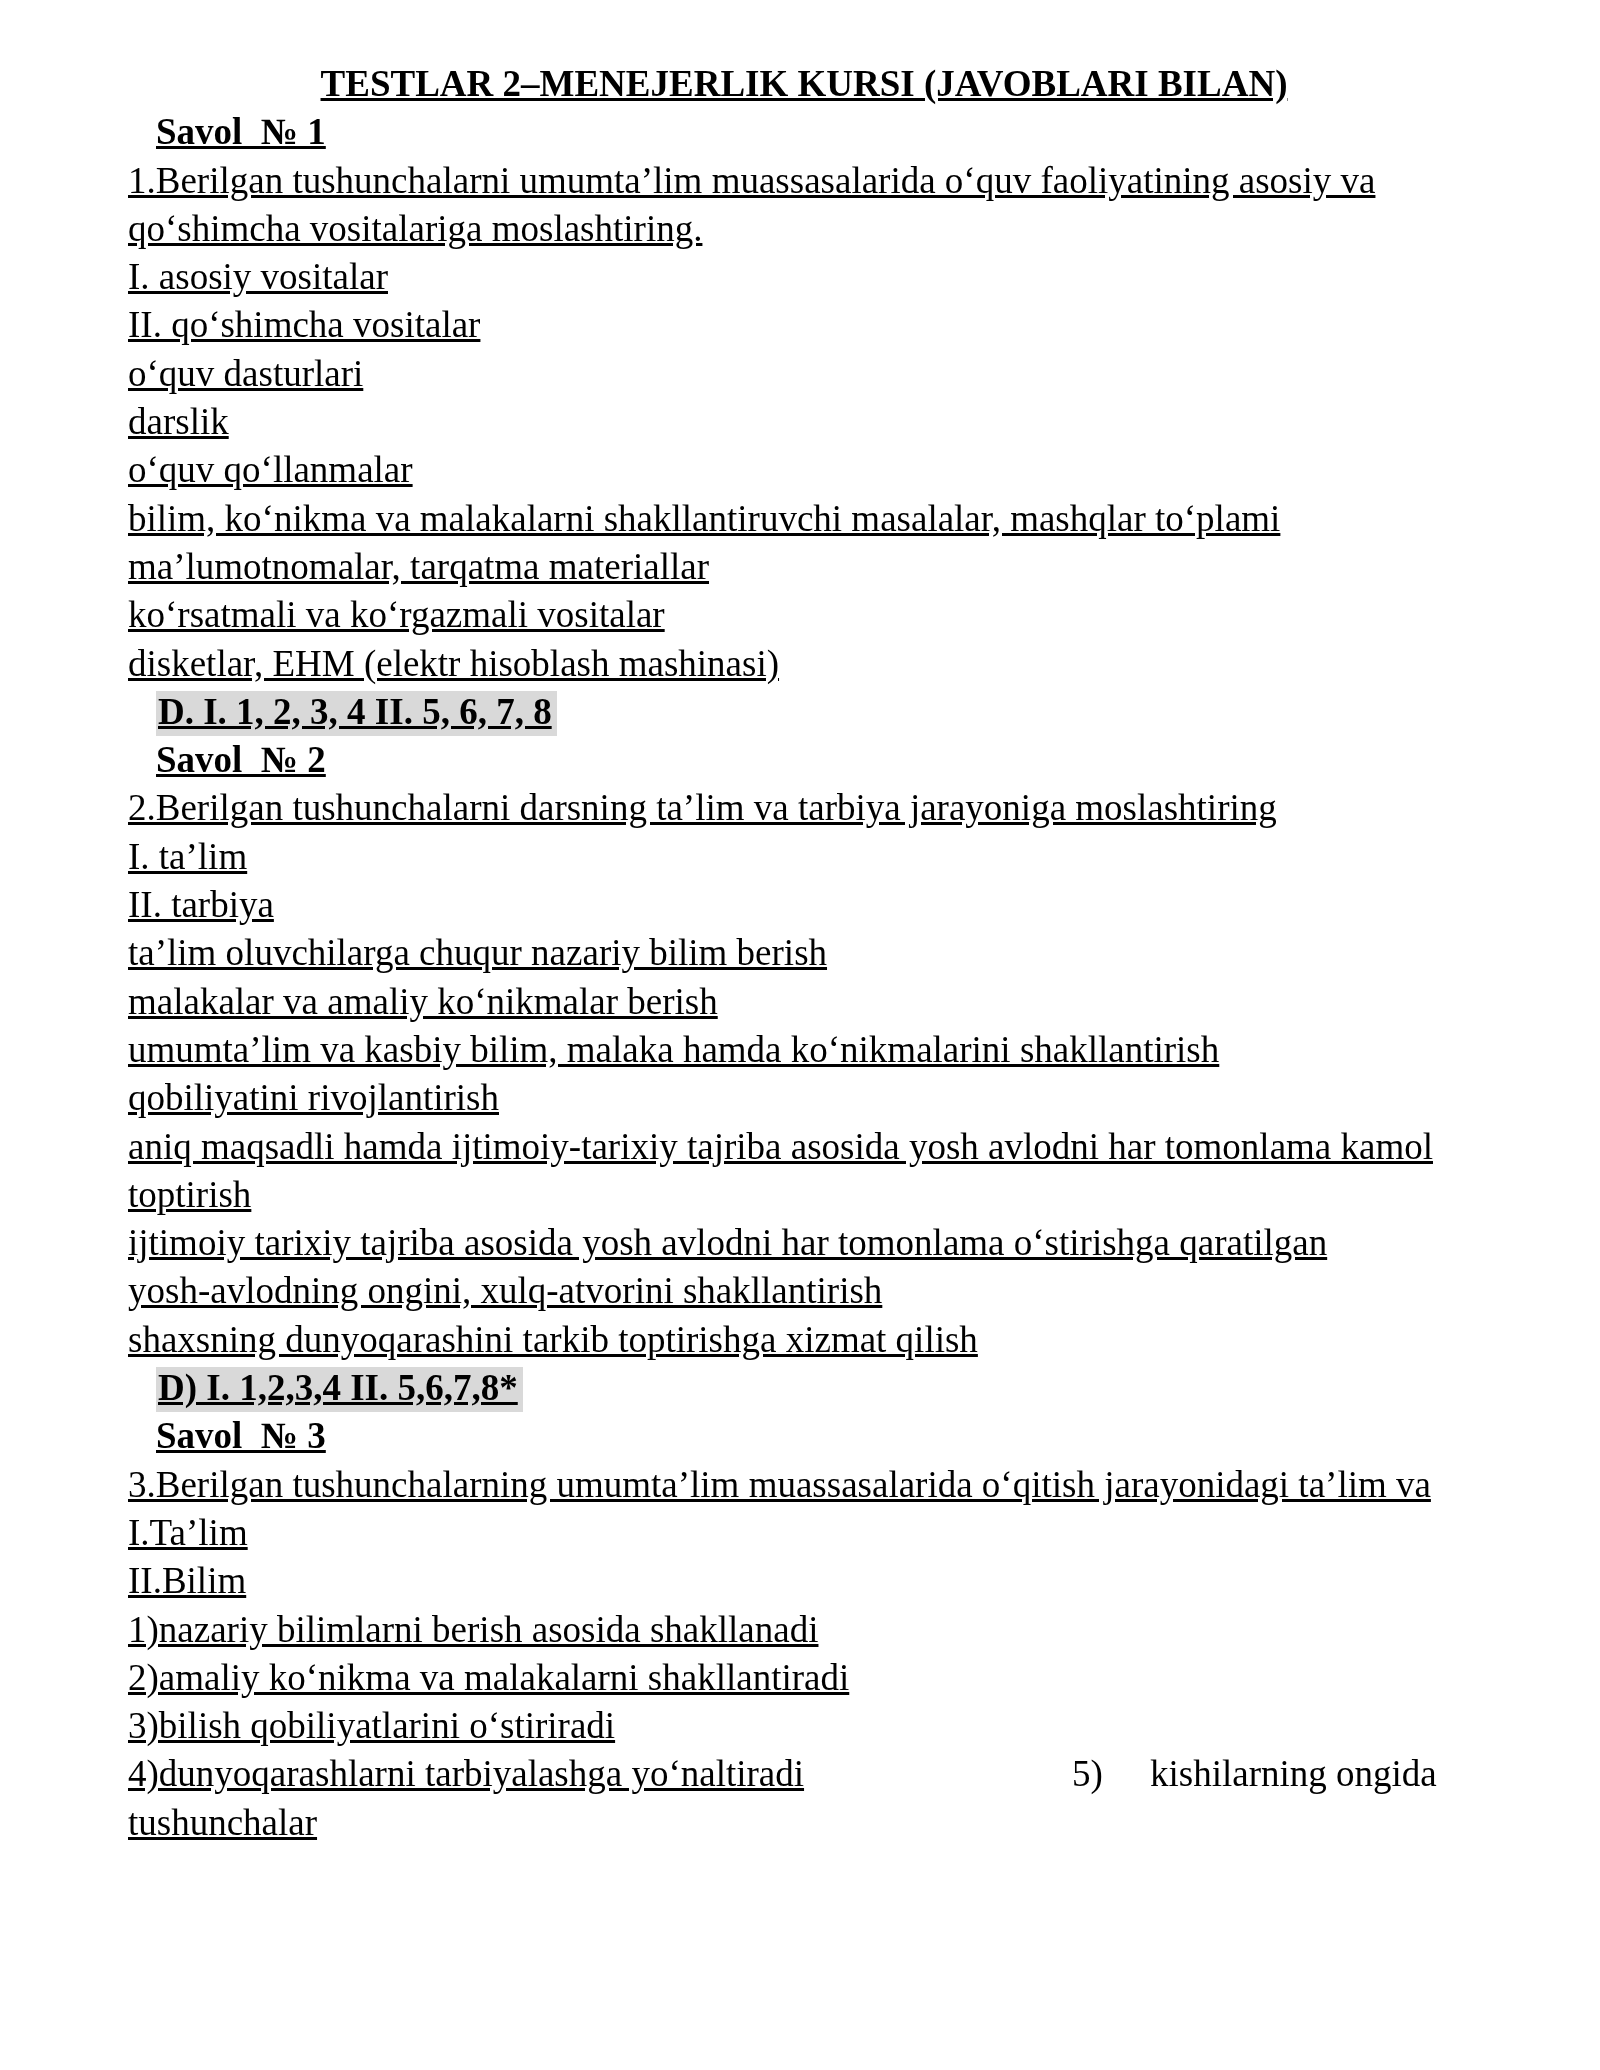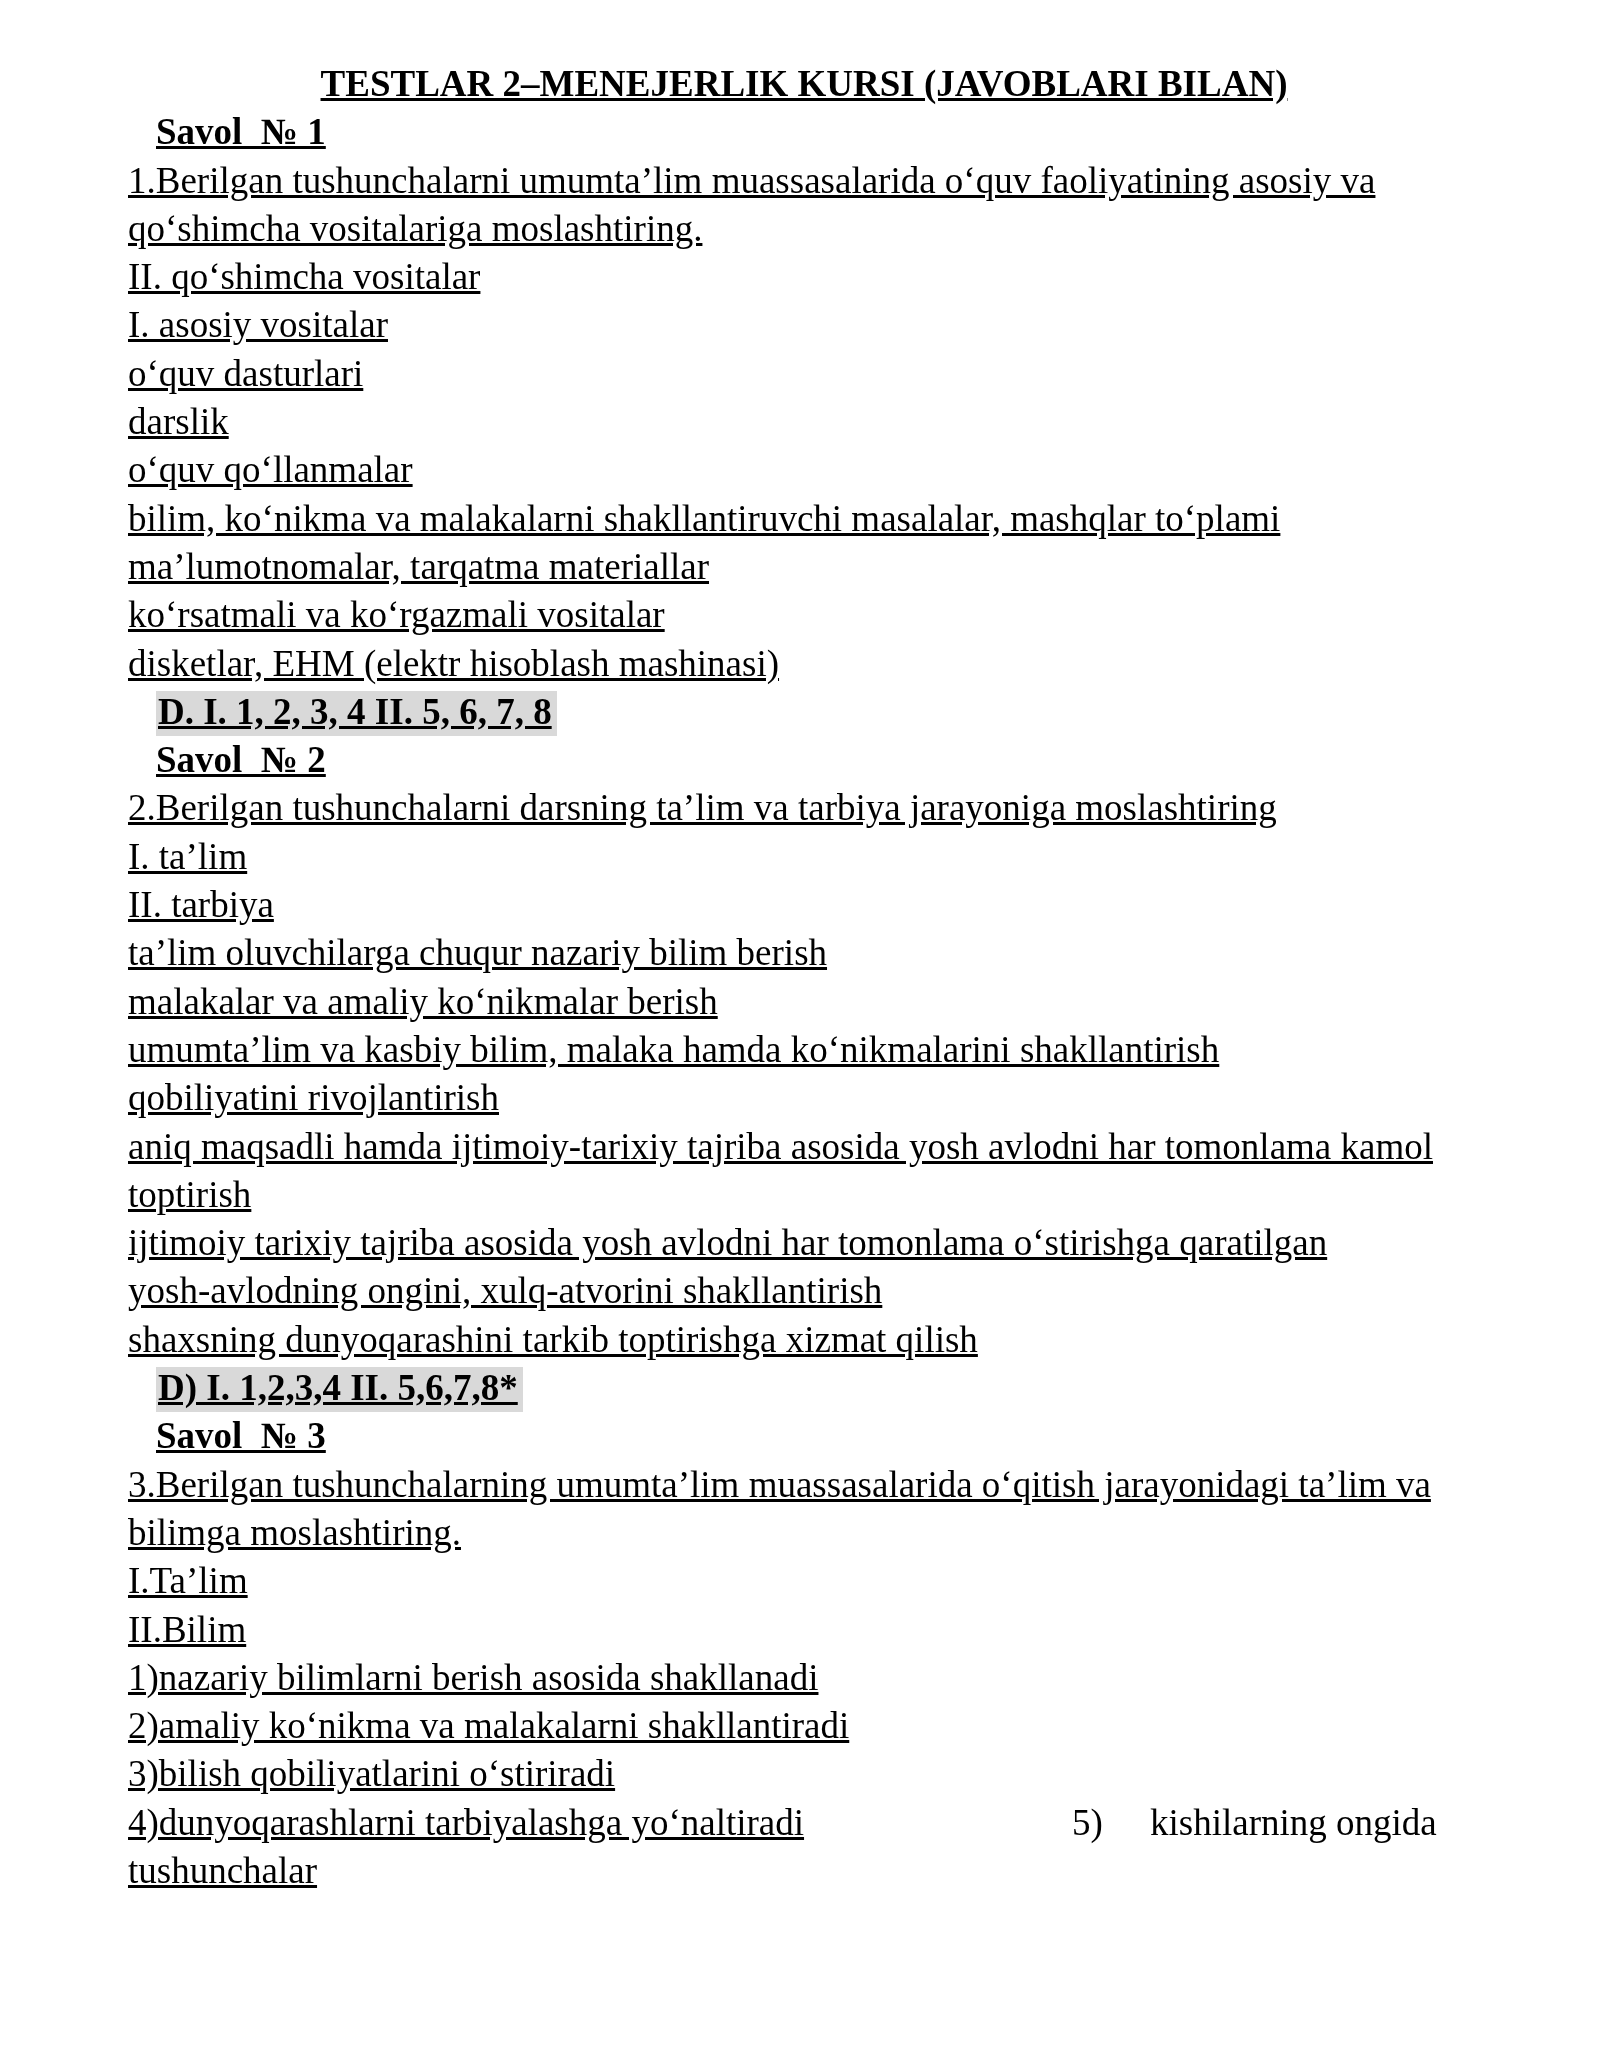--- a/index.html
+++ b/index.html
@@ -44,22 +44,22 @@
 </style>
 </head>
 <body>
 
 <div class="page">
   <div class="doc-title">TESTLAR 2–MENEJERLIK KURSI (JAVOBLARI BILAN)</div>
   <div id="doc-body">
       <div class="line bold"><span>Savol  № 1</span></div>
       <div class="line"><span>1.Berilgan tushunchalarni umumta’lim muassasalarida o‘quv faoliyatining asosiy va</span></div>
       <div class="line"><span>qo‘shimcha vositalariga moslashtiring.</span></div>
+      <div class="line"><span>I. asosiy vositalar</span></div>
       <div class="line"><span>II. qo‘shimcha vositalar</span></div>
-      <div class="line"><span>I. asosiy vositalar</span></div>
       <div class="line"><span>o‘quv dasturlari</span></div>
       <div class="line"><span>darslik</span></div>
       <div class="line"><span>o‘quv qo‘llanmalar</span></div>
       <div class="line"><span>bilim, ko‘nikma va malakalarni shakllantiruvchi masalalar, mashqlar to‘plami</span></div>
       <div class="line"><span>ma’lumotnomalar, tarqatma materiallar</span></div>
       <div class="line"><span>ko‘rsatmali va ko‘rgazmali vositalar</span></div>
       <div class="line"><span>disketlar, EHM (elektr hisoblash mashinasi)</span></div>
       <div class="line bold"><span class="highlight">D. I. 1, 2, 3, 4 II. 5, 6, 7, 8</span></div>
       <div class="line bold"><span>Savol  № 2</span></div>
       <div class="line"><span>2.Berilgan tushunchalarni darsning ta’lim va tarbiya jarayoniga moslashtiring</span></div>
@@ -70,21 +70,20 @@
       <div class="line"><span>umumta’lim va kasbiy bilim, malaka hamda ko‘nikmalarini shakllantirish</span></div>
       <div class="line"><span>qobiliyatini rivojlantirish</span></div>
       <div class="line"><span>aniq maqsadli hamda ijtimoiy-tarixiy tajriba asosida yosh avlodni har tomonlama kamol</span></div>
       <div class="line"><span>toptirish</span></div>
       <div class="line"><span>ijtimoiy tarixiy tajriba asosida yosh avlodni har tomonlama o‘stirishga qaratilgan</span></div>
       <div class="line"><span>yosh-avlodning ongini, xulq-atvorini shakllantirish</span></div>
       <div class="line"><span>shaxsning dunyoqarashini tarkib toptirishga xizmat qilish</span></div>
       <div class="line bold"><span class="highlight">D) I. 1,2,3,4 II. 5,6,7,8*</span></div>
       <div class="line bold"><span>Savol  № 3</span></div>
       <div class="line"><span>3.Berilgan tushunchalarning umumta’lim muassasalarida o‘qitish jarayonidagi ta’lim va</span></div>
-      <div class="line"><span>bilimga moslashtiring.</span></div>
       <div class="line"><span>I.Ta’lim</span></div>
       <div class="line"><span>II.Bilim</span></div>
       <div class="line"><span>1)nazariy bilimlarni berish asosida shakllanadi</span></div>
       <div class="line"><span>2)amaliy ko‘nikma va malakalarni shakllantiradi</span></div>
       <div class="line"><span>3)bilish qobiliyatlarini o‘stiriradi</span></div>
       <div class="line"><span>4)dunyoqarashlarni tarbiyalashga yo‘naltiradi</span><span class="abs-seg" style="left: 944px;">5)</span><span class="abs-seg" style="left: 1022px;">kishilarning ongida</span></div>
       <div class="line"><span>tushunchalar</span></div>
     </div>
 </div>
 

